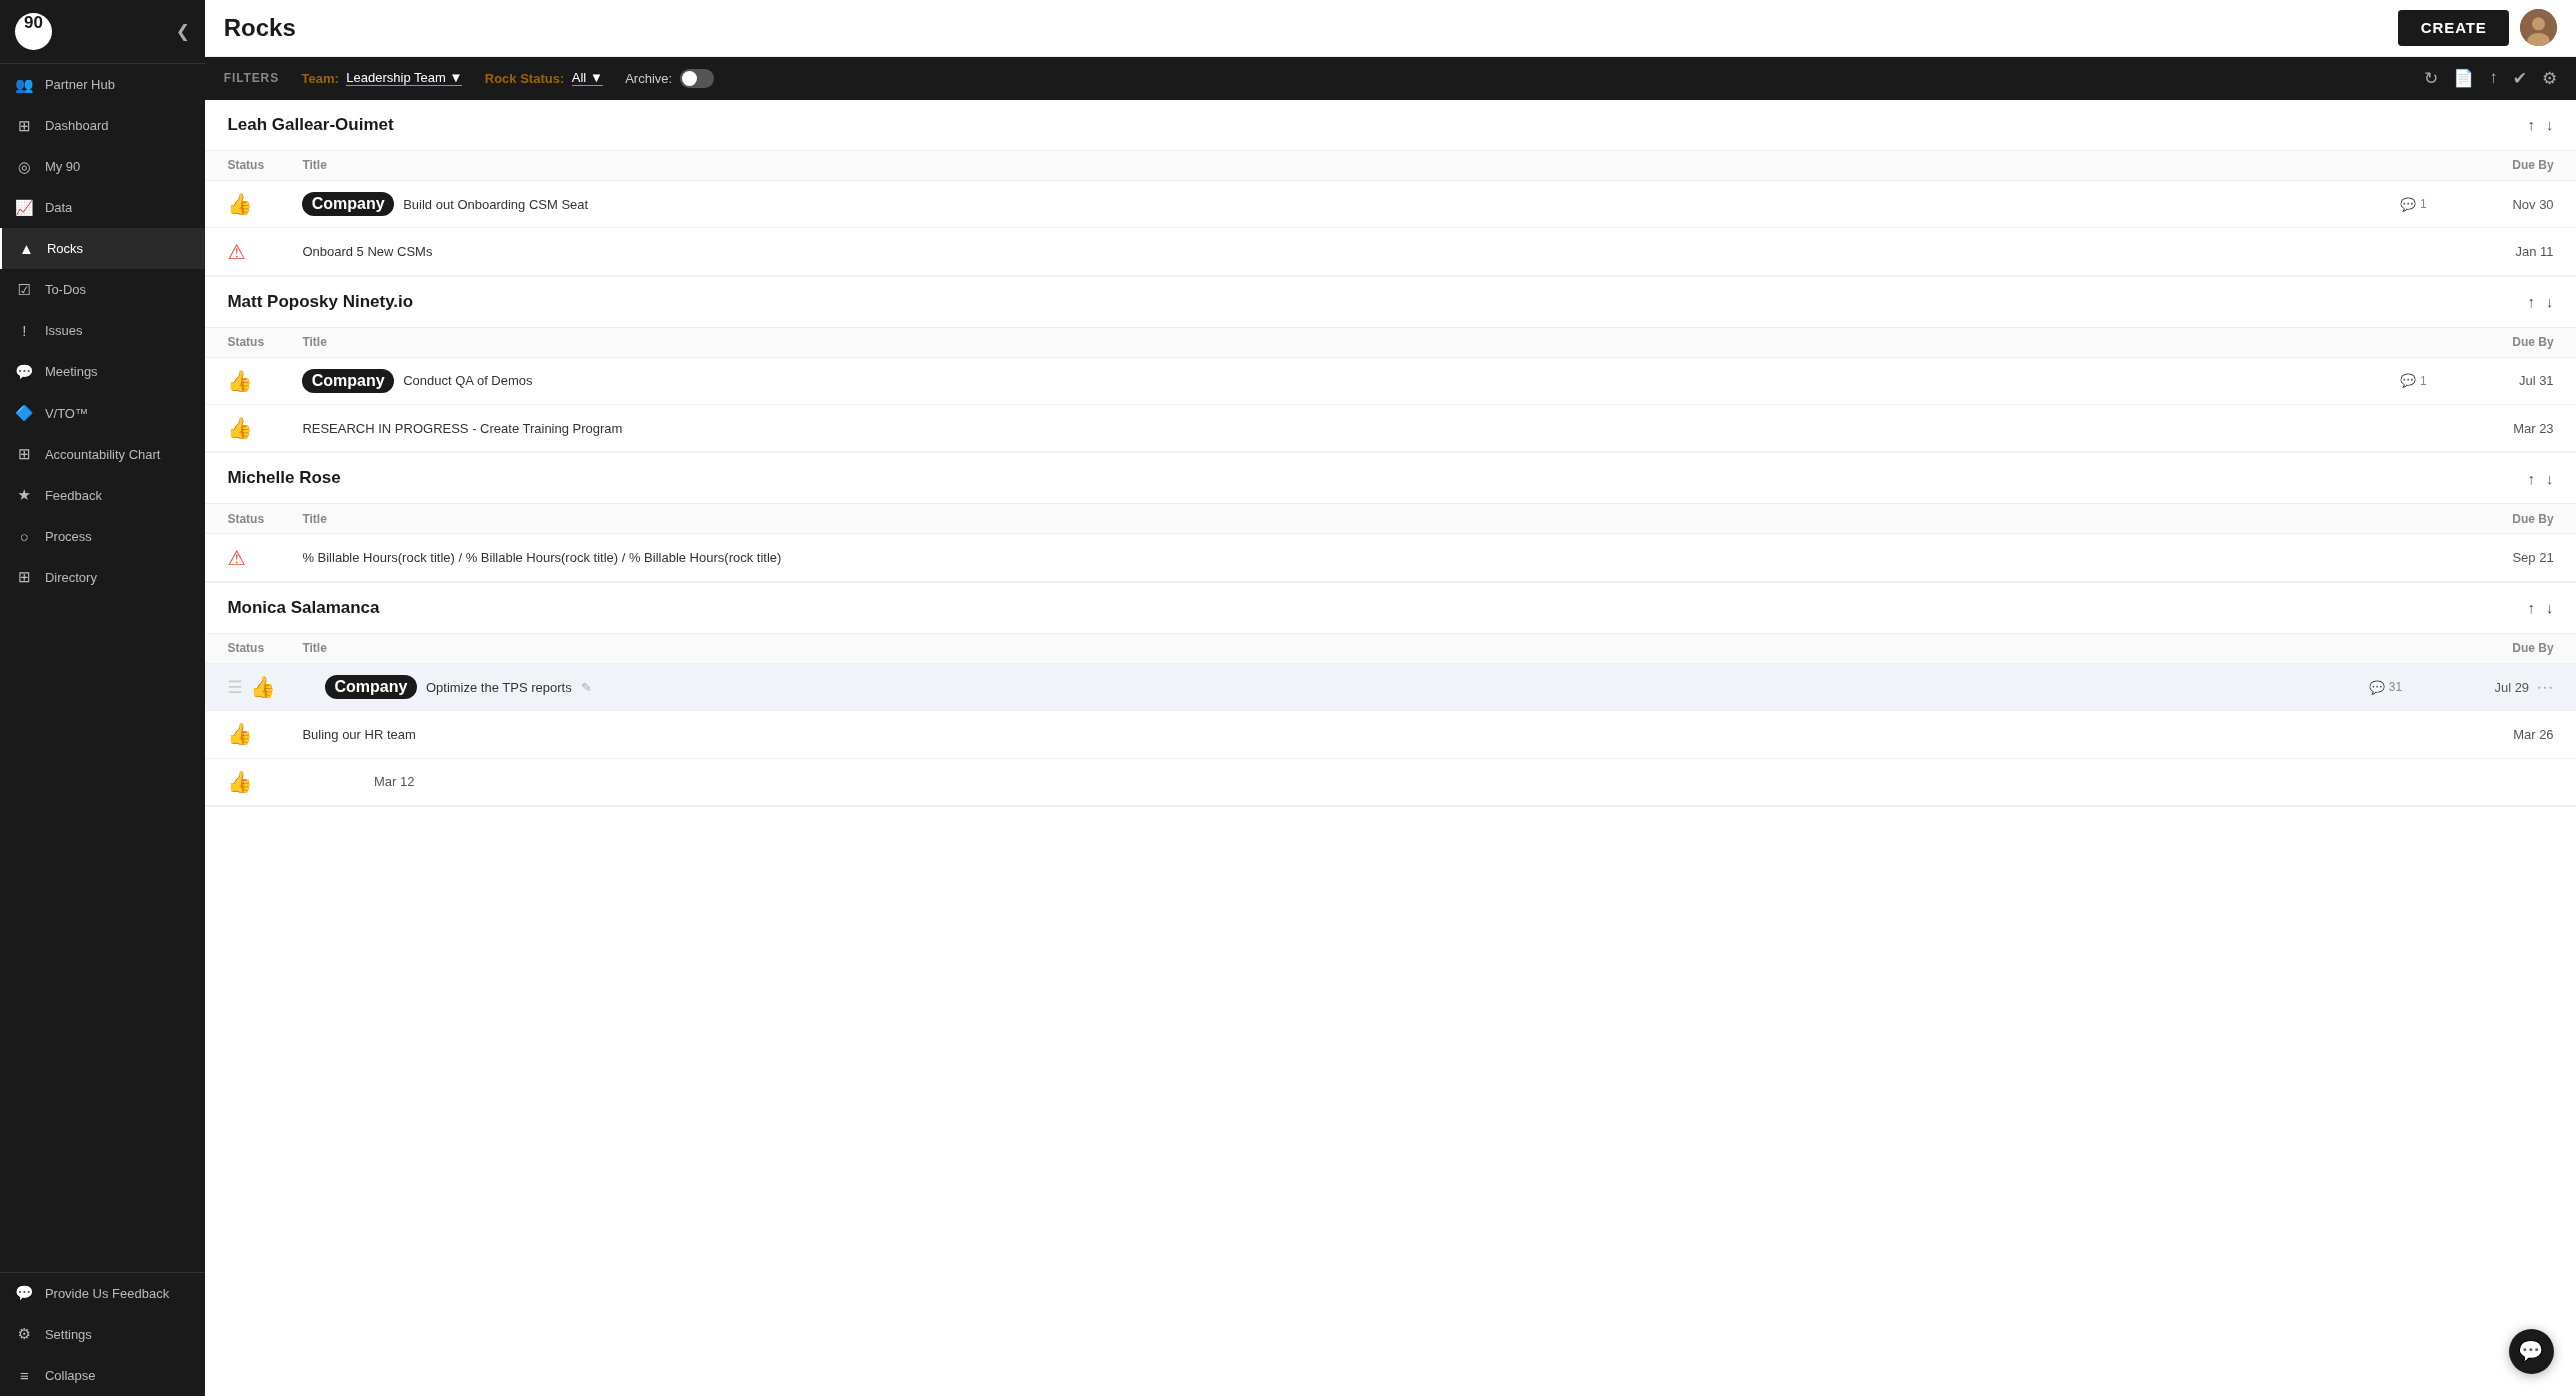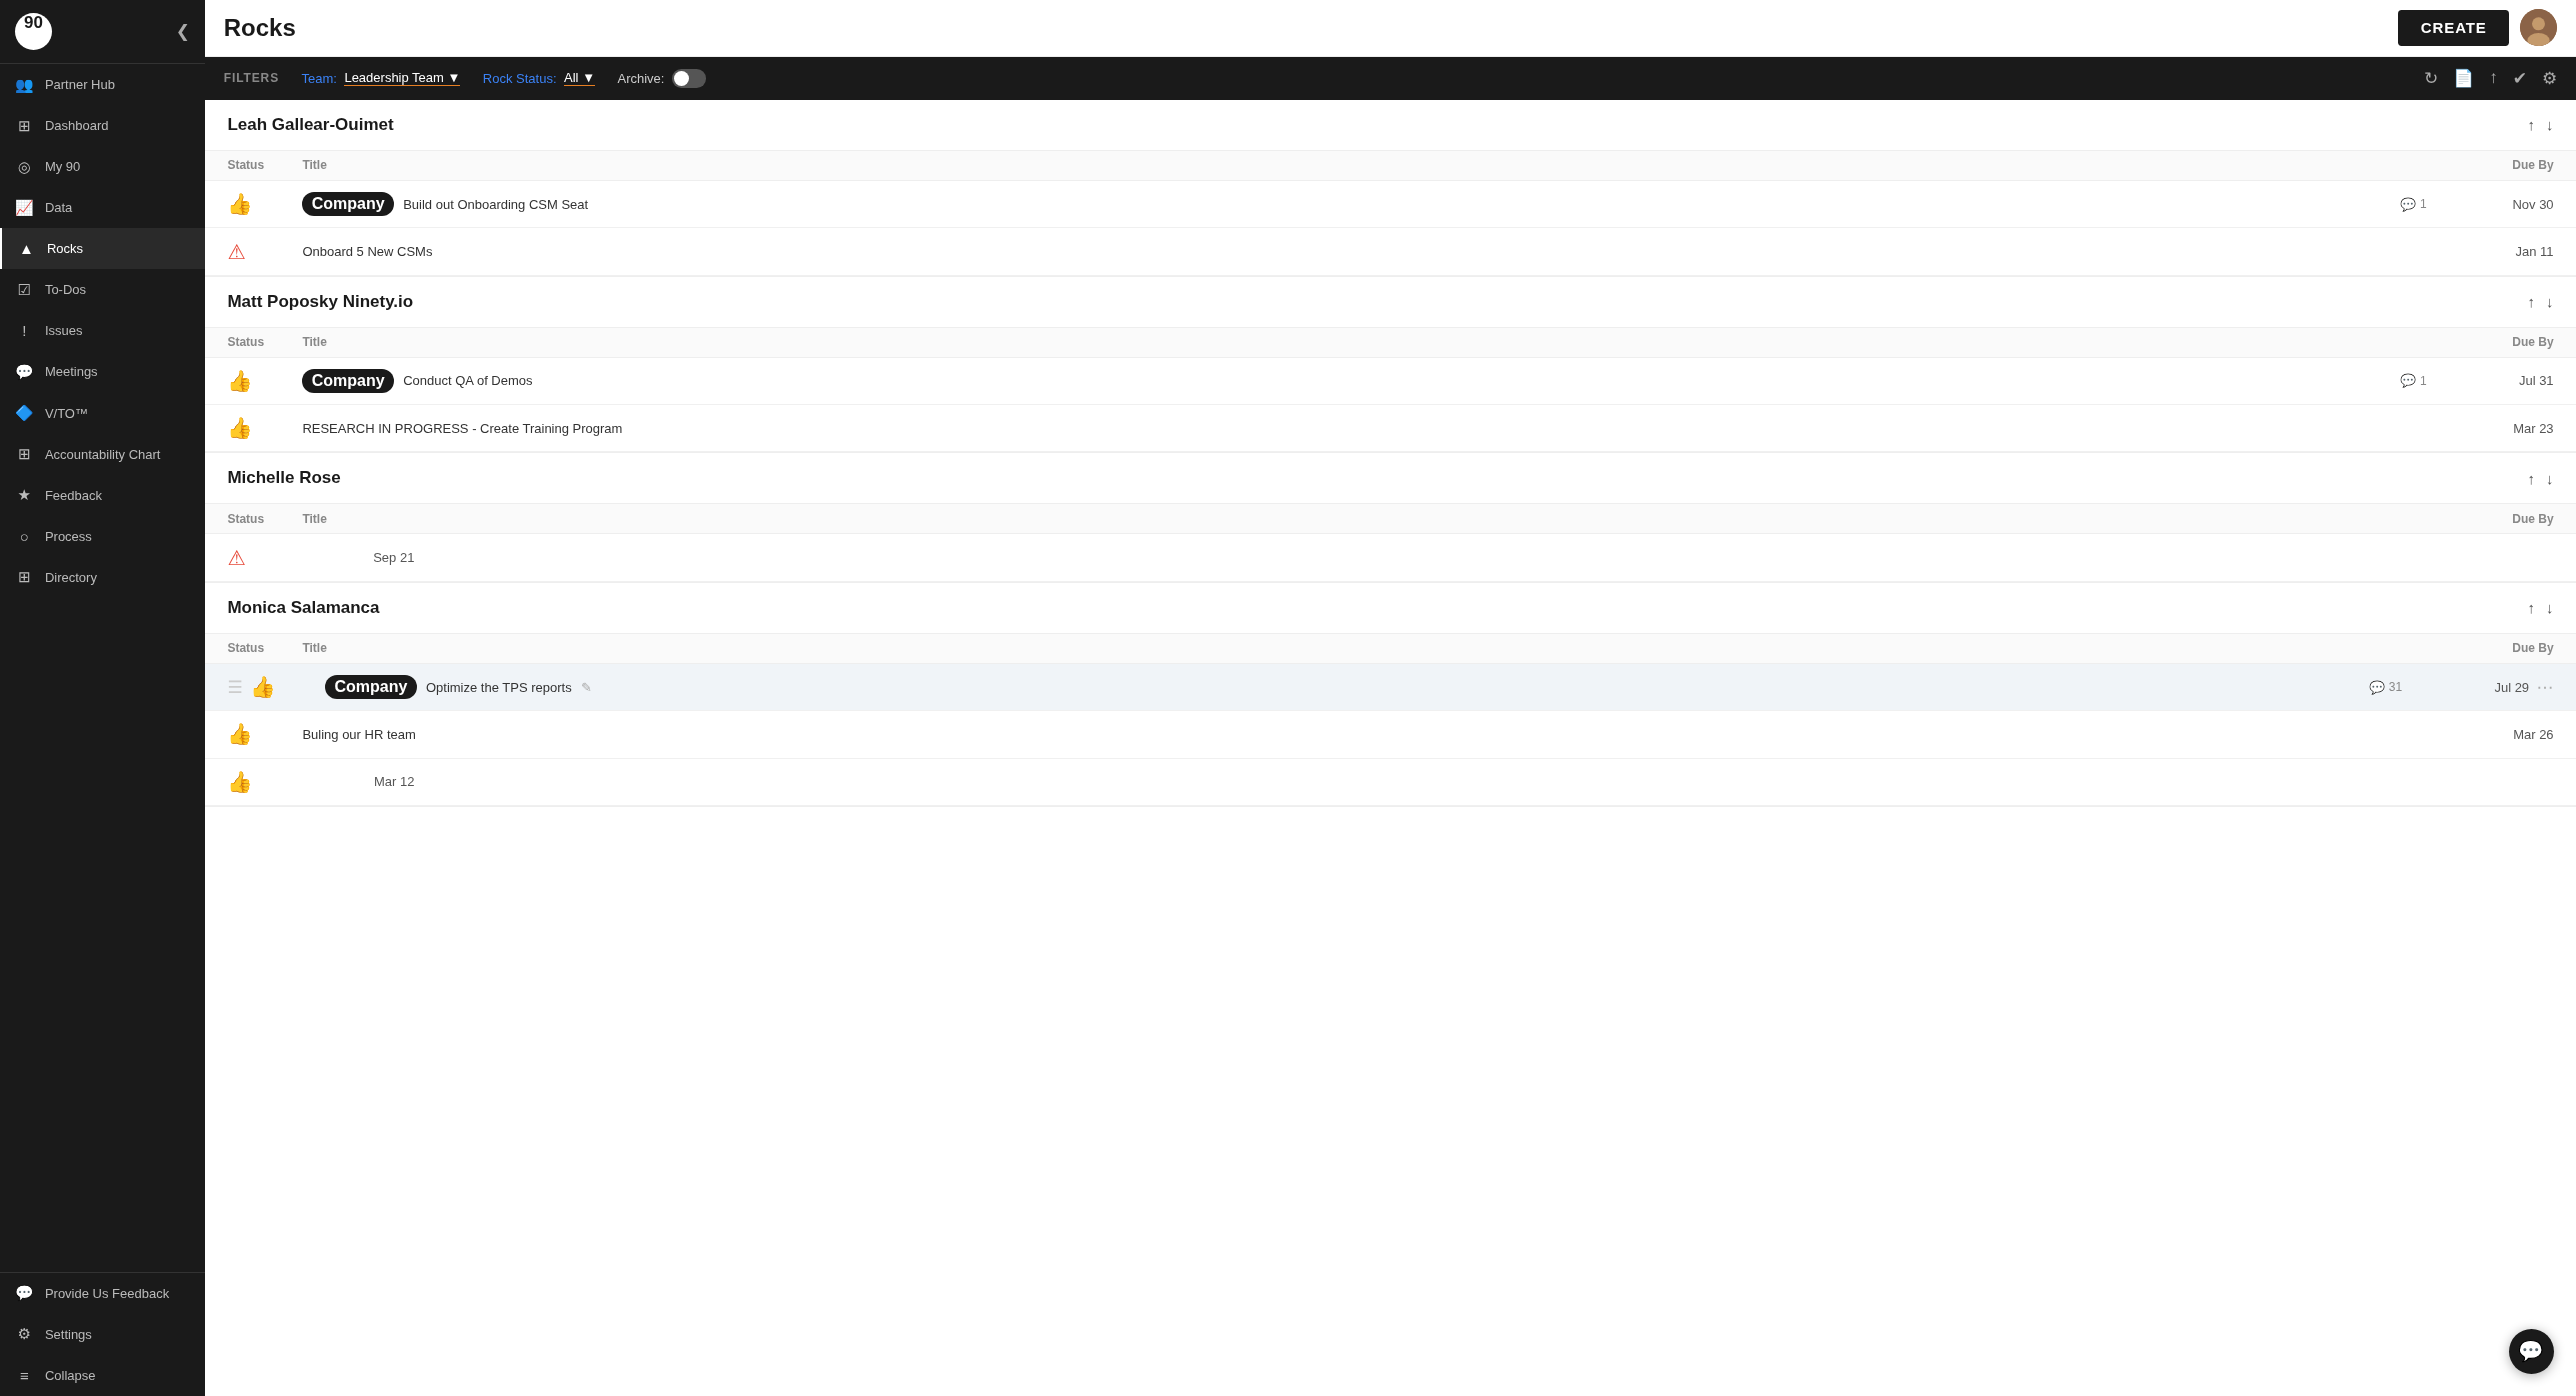--- a/index.html
+++ b/index.html
@@ -24,21 +24,21 @@
     .header { display: flex; align-items: center; justify-content: space-between; padding: 9.3px 18.7px; background: white; border-bottom: 0.9px solid #eee; }
     .header-title { font-size: 24px; font-weight: 700; color: #1a1a1a; }
     .header-actions { display: flex; align-items: center; gap: 11.2px; padding-left: 16px; }
     .create-btn { background: #1a1a1a; color: white; border: none; padding: 9.3px 22.4px; font-size: 15px; font-weight: 700; cursor: pointer; border-radius: 3.7px; letter-spacing: 0.9px; }
     .avatar { width: 37px; height: 37px; border-radius: 50%; background: #8B5E3C; overflow: hidden; display: flex; align-items: center; justify-content: center; }
 
     
     .filters-bar { background: #1a1a1a; padding: 11.2px 18.7px; display: flex; align-items: center; gap: 22.4px; }
     .filters-label { color: #888; font-size: 12px; font-weight: 600; text-transform: uppercase; letter-spacing: 0.9px; }
     .filter-group { display: flex; align-items: center; gap: 7.5px; }
-    .filter-group-label { color: #3b82f6; font-size: 13px; font-weight: 400; }
+    .filter-group-label { color: #a16207; font-size: 13px; font-weight: 700; }
     .filter-select-wrapper { display: flex; align-items: center; gap: 3.7px; border-bottom: 1.9px solid #e67e22; }
     .filter-select-wrapper span { color: white; font-size: 13px; }
     .filter-arrow { color: #888; font-size: 11.2px; }
     .archive-group { display: flex; align-items: center; gap: 7.5px; justify-content: flex-end; }
     .archive-label { color: #ccc; font-size: 13px; }
     .toggle { width: 34px; height: 18.7px; background: #555; border-radius: 9.3px; position: relative; cursor: pointer; }
     .toggle-knob { width: 15px; height: 15px; background: white; border-radius: 50%; position: absolute; top: 1.9px; left: 1.9px; }
     .filters-right { margin-left: auto; display: flex; align-items: center; gap: 15px; color: #888; font-size: 17px; }
     .filter-icon-btn { cursor: pointer; color: #aaa; font-size: 17px; }
 
@@ -325,20 +325,25 @@
         <div class="rock-table-header">
           <div class="col-status">Status</div>
           <div class="col-title">Title</div>
           <div class="col-due">Due By</div>
         </div>
       <div class="rock-row">
 
         <div class="status-icon">
                 <span class="warning-icon">⚠</span>
               </div>
+        <div class="rock-title">
+
+          <span>% Billable Hours(rock title) / % Billable Hours(rock title) / % Billable Hours(rock title)</span>
+
+        </div>
         <div class="row-right">
 
           <div class="rock-due">Sep 21</div>
 
         </div>
       </div>
           </div>
     </div>
         <div class="section">
       <div class="section-header">

